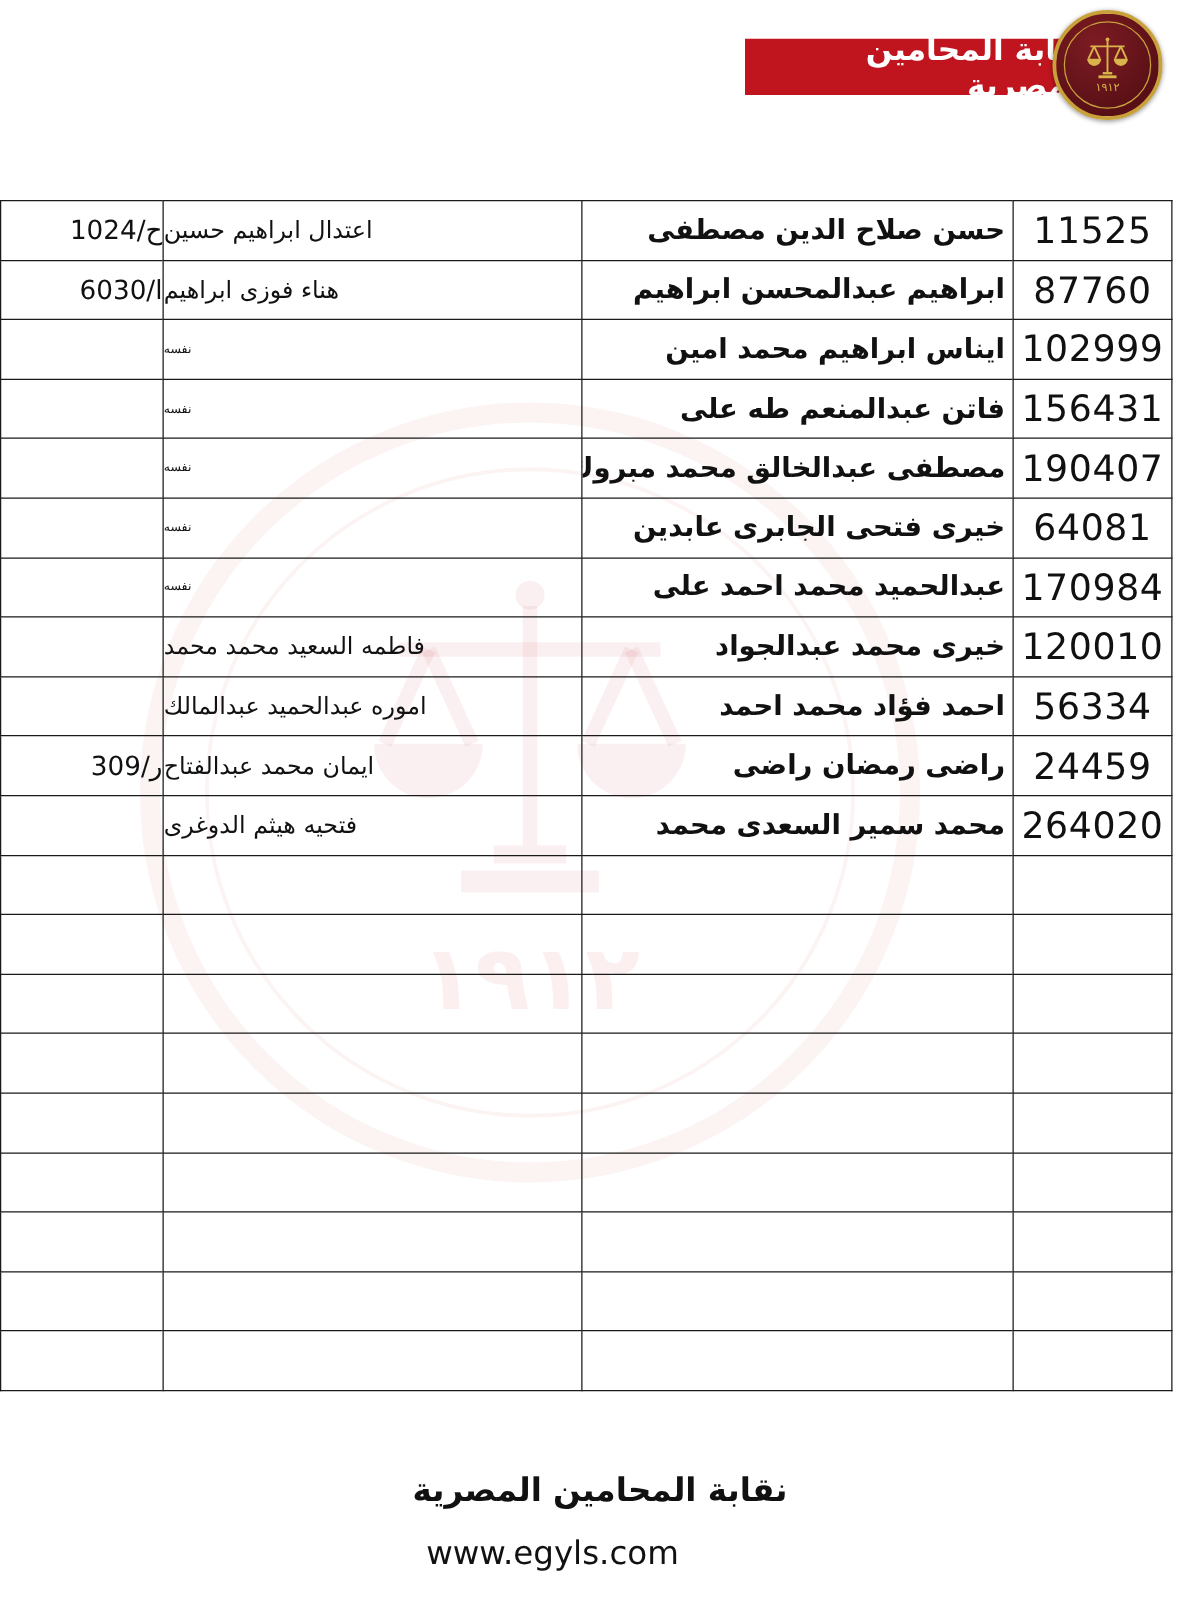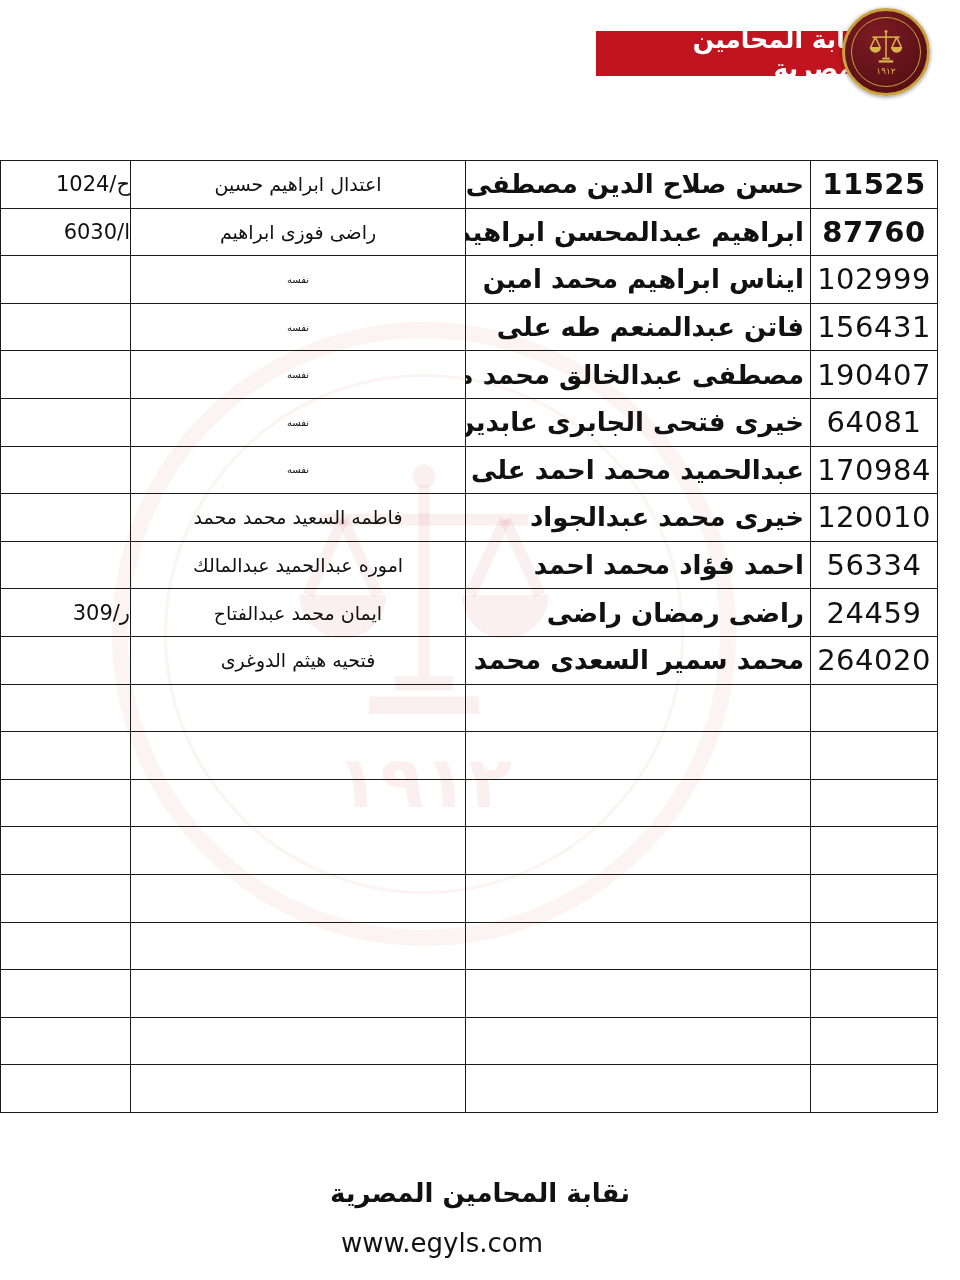--- a/index.html
+++ b/index.html
@@ -49,24 +49,24 @@
   
   table.records {
     position:absolute; top:160px; left:0; width:937px;
     border-collapse:collapse; direction:rtl; z-index:1; table-layout:fixed;
     background:transparent;
   }
   .records td {
     border:1px solid #1a1a1a; height:47.6px; vertical-align:middle;
     overflow:hidden; white-space:nowrap;
   }
-  .records td.num  { text-align:center; font-size:29px; letter-spacing:0.5px;font-weight:bold; }
+  .records td.num  { text-align:center; font-size:29px; letter-spacing:0.5px; }
   .records td.num.bold { font-weight:normal; }
-  .records td.name { text-align:right; padding-right:6px; font-weight:bold; font-size:26px; }
-  .records td.agent { text-align:center; font-size:19px; }
+  .records td.name { text-align:right; padding-right:6px; font-weight:bold; font-size:22px; }
+  .records td.agent { text-align:left; font-size:19px; }
   .records td.agent.self { font-size:10px; }
   .records td.code { direction:ltr; text-align:right; font-size:21px; }
 
   
   .footer-org {
     position:absolute; top:1178px; left:0; width:960px; text-align:center;
     font-size:26px; font-weight:bold; direction:rtl;
   }
   .footer-site {
     position:absolute; top:1228px; left:0; width:884px; text-align:center;
@@ -127,21 +127,21 @@
     <tbody id="records-body">
         <tr>
           <td class="num">11525</td>
           <td class="name">حسن صلاح الدين مصطفى</td>
           <td class="agent">اعتدال ابراهيم حسين</td>
           <td class="code">1024/ح</td>
         </tr>
         <tr>
           <td class="num">87760</td>
           <td class="name">ابراهيم عبدالمحسن ابراهيم</td>
-          <td class="agent">راضى فوزى ابراهيم</td>
+          <td class="agent">هناء فوزى ابراهيم</td>
           <td class="code">6030/ا</td>
         </tr>
         <tr>
           <td class="num bold">102999</td>
           <td class="name">ايناس ابراهيم محمد امين</td>
           <td class="agent self">نفسه</td>
           <td class="code"></td>
         </tr>
         <tr>
           <td class="num bold">156431</td>

